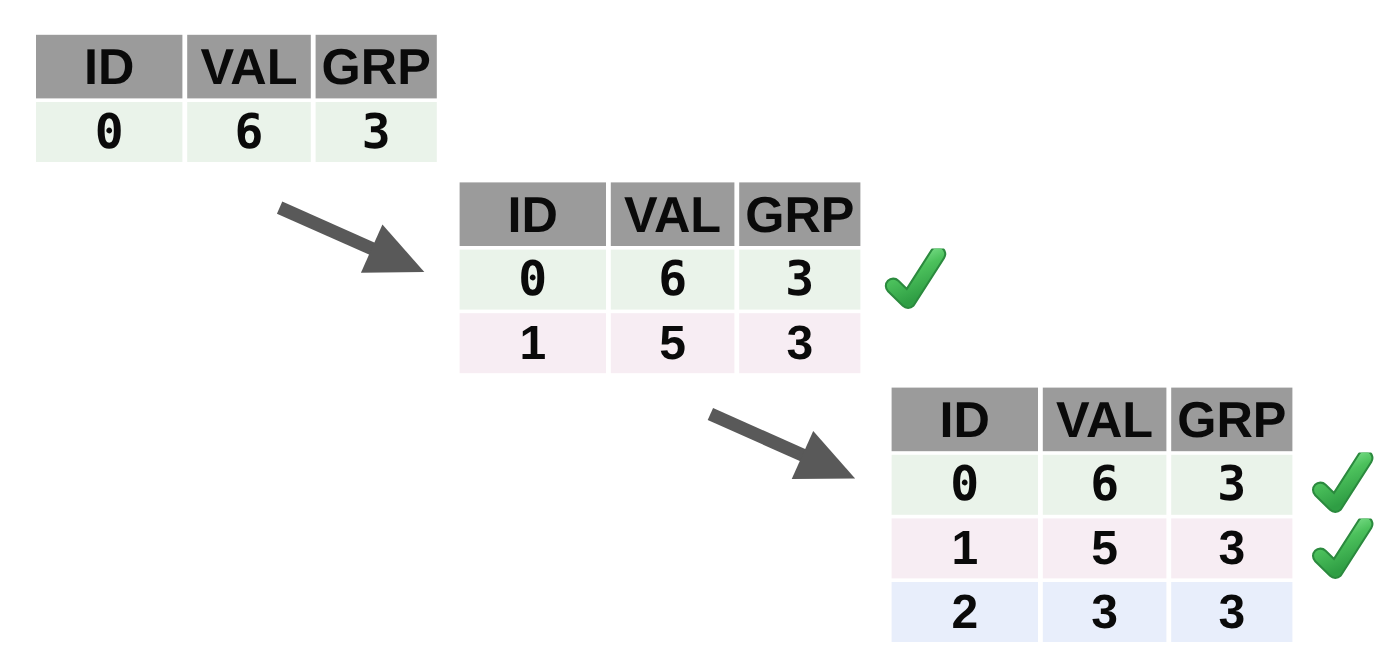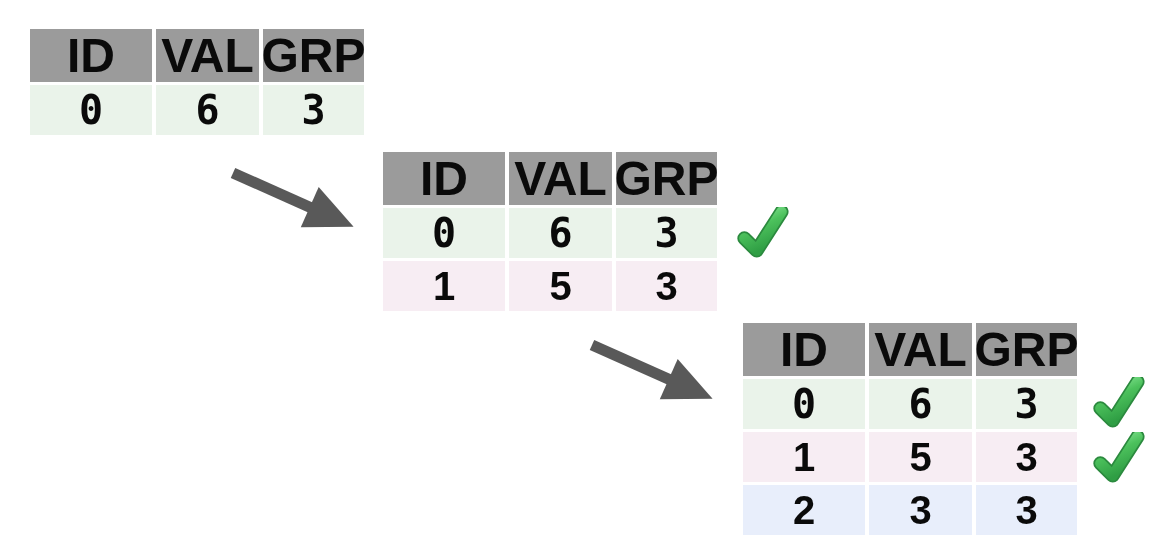--- a/index.html
+++ b/index.html
@@ -17,21 +17,21 @@
     gap: 3px 4px;
   }
   .cell {
     display: flex; align-items: center; justify-content: center;
     color: #0a0a0a;
   }
   .hdr {
     height: 53px;
     background: #9b9b9b;
     font-weight: bold;
-    font-size: 48px;
+    font-size: 42px;
     letter-spacing: 0px;
   }
   .datacell { height: 50px; font-weight: bold; font-size: 40px; }
   .mono { font-family: "DejaVu Sans Mono", monospace; }
   .sans { font-family: "Liberation Sans", sans-serif; }
   .tone-green { background: #eaf3ea; }
   .tone-pink  { background: #f7edf3; }
   .tone-blue  { background: #e8eefb; }
   .arrow-box { position: absolute; }
   .check-box { position: absolute; }

